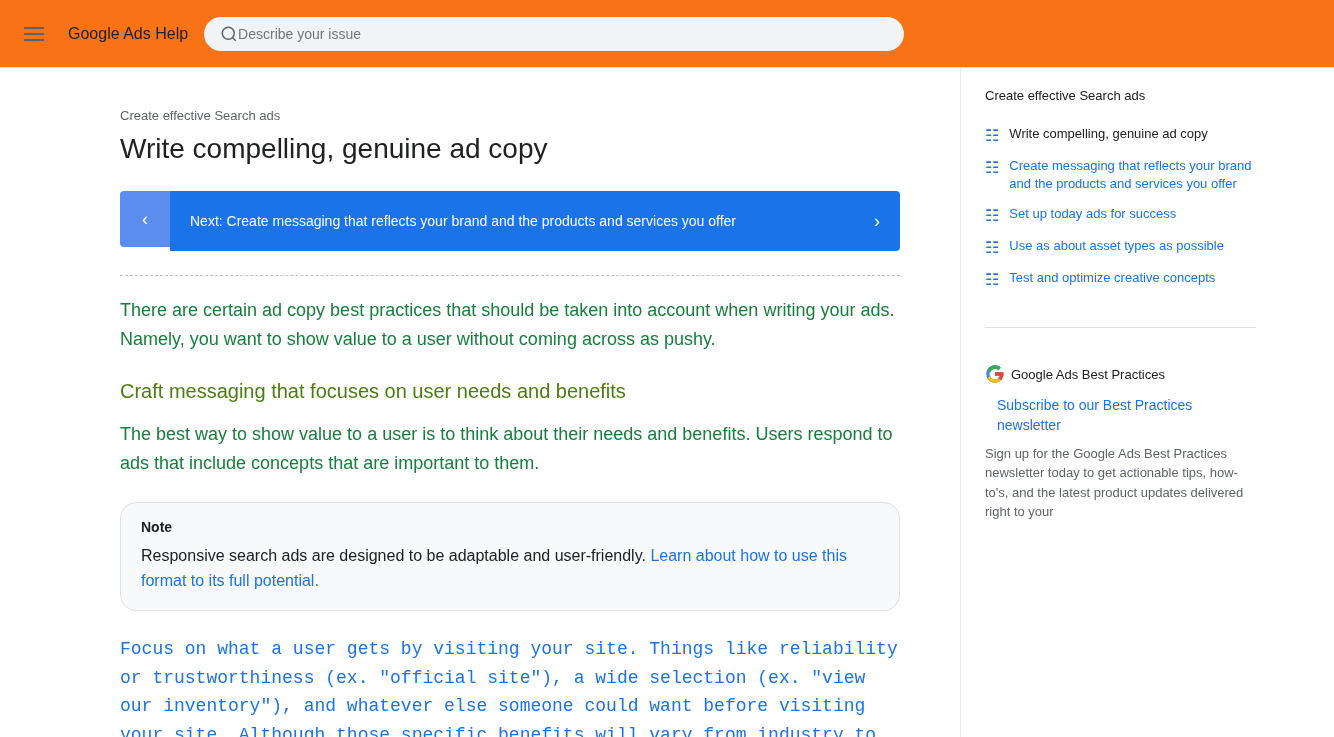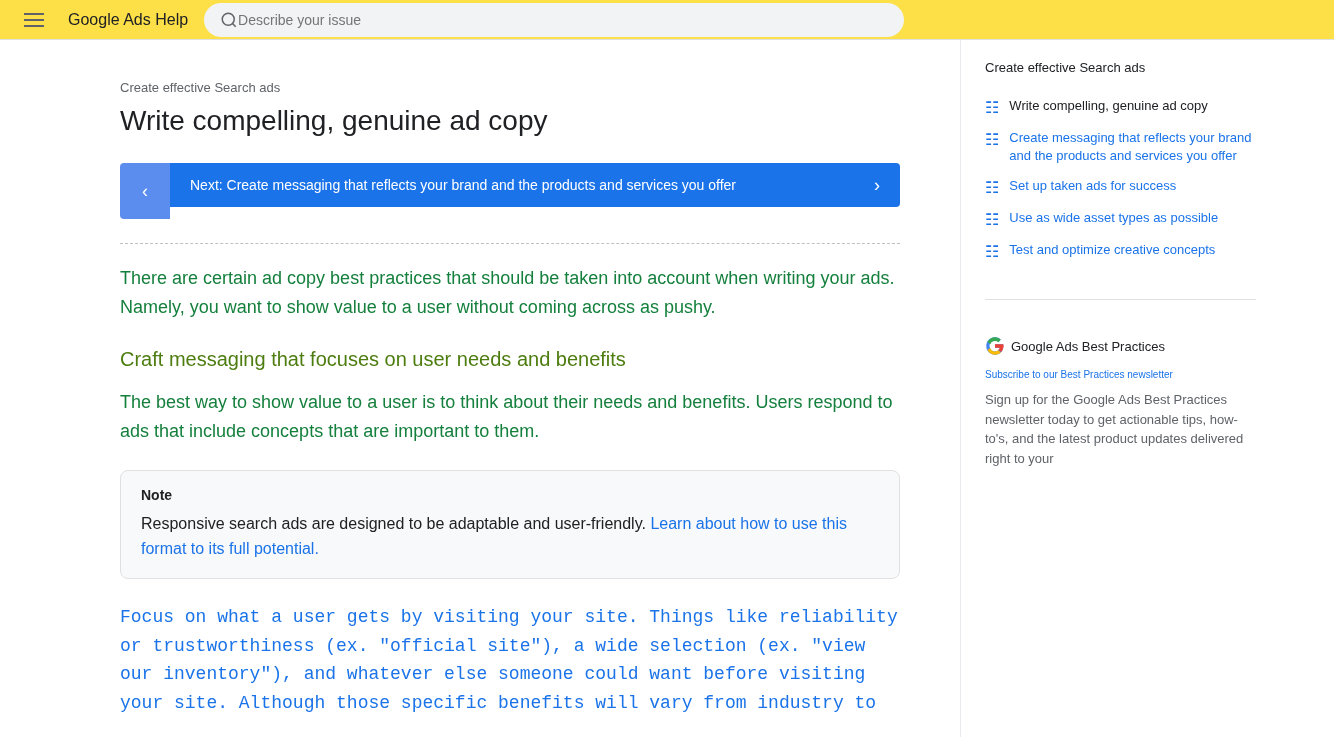--- a/index.html
+++ b/index.html
@@ -5,22 +5,22 @@
     * { box-sizing: border-box; margin: 0; padding: 0; }
     body { font-family: Arial, sans-serif; font-size: 14px; color: #202124; background: #fff; }
 
     
     .header {
       display: flex;
       align-items: center;
       padding: 8px 16px;
       border-bottom: 1px solid #e0e0e0;
       gap: 16px;
-      height: 40px;
-      background: #fde047;
+      height: 68px;
+      background: #f97316;
     }
     .header-menu-icon {
       cursor: pointer;
       display: flex;
       flex-direction: column;
       gap: 4px;
       padding: 8px;
     }
     .header-menu-icon span {
       display: block;
@@ -109,21 +109,21 @@
       color: #fff;
       border: none;
       padding: 12px 20px;
       cursor: pointer;
       font-size: 14px;
       display: flex;
       align-items: center;
       justify-content: space-between;
       flex: 1;
       border-radius: 0 4px 4px 0;
-      height: 44px;
+      height: 60px;
       text-align: center;
       line-height: 1.4;
     }
     .nav-next-btn .arrow { font-size: 18px; margin-left: 12px; }
 
     
     .body-text {
       font-size: 18px;
       color: #15803d;
       line-height: 1.6;
@@ -135,21 +135,21 @@
       font-weight: 400;
       color: #4d7c0f;
       margin-bottom: 16px;
       line-height: 1.3;
     }
 
     
     .note-box {
       background: #f8f9fa;
       border: 1px solid #e0e0e0;
-      border-radius: 8px;
+      border-radius: 16px;
       padding: 16px 20px;
       margin-bottom: 24px;
     }
     .note-label {
       font-size: 14px;
       font-weight: 600;
       color: #202124;
       margin-bottom: 8px;
     }
     .note-text {
@@ -225,26 +225,27 @@
     .google-g-icon {
       width: 20px;
       height: 20px;
     }
     .widget-brand {
       font-size: 13px;
       color: #202124;
     }
 
     .widget-subscribe-title {
-      font-size: 10px;
+      font-size: 14px;
       font-weight: 500;
       color: #1a73e8;
       margin-bottom: 8px;
       line-height: 1.4;
       cursor: pointer;
+      margin-left: 12px;
     }
     .widget-subscribe-text {
       font-size: 13px;
       color: #5f6368;
       line-height: 1.5;
     }
 
     
     .dashed-divider {
       border: none;
@@ -314,25 +315,25 @@
       <li class="sidebar-nav-item active">
         <span class="doc-icon">☷</span>
         <span class="nav-label">Write compelling, genuine ad copy</span>
       </li>
       <li class="sidebar-nav-item">
         <span class="doc-icon">☷</span>
         <span class="nav-label">Create messaging that reflects your brand and the products and services you offer</span>
       </li>
       <li class="sidebar-nav-item">
         <span class="doc-icon">☷</span>
-        <span class="nav-label">Set up taken ads for success</span>
+        <span class="nav-label">Set up today ads for success</span>
       </li>
       <li class="sidebar-nav-item">
         <span class="doc-icon">☷</span>
-        <span class="nav-label">Use as wide asset types as possible</span>
+        <span class="nav-label">Use as about asset types as possible</span>
       </li>
       <li class="sidebar-nav-item">
         <span class="doc-icon">☷</span>
         <span class="nav-label">Test and optimize creative concepts</span>
       </li>
     </ul>
 
     <div class="best-practices-widget">
       <div class="widget-logo-row">
 

